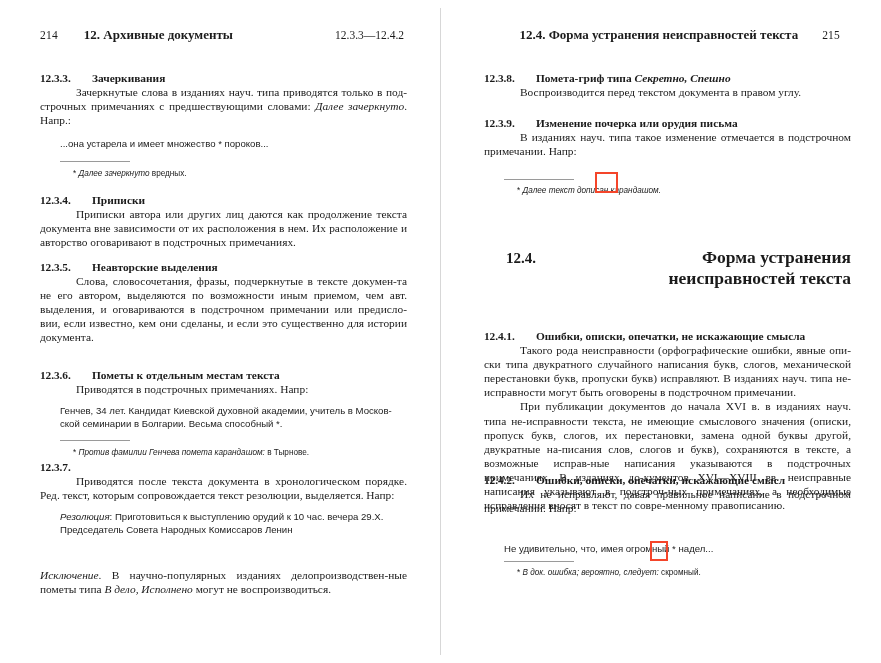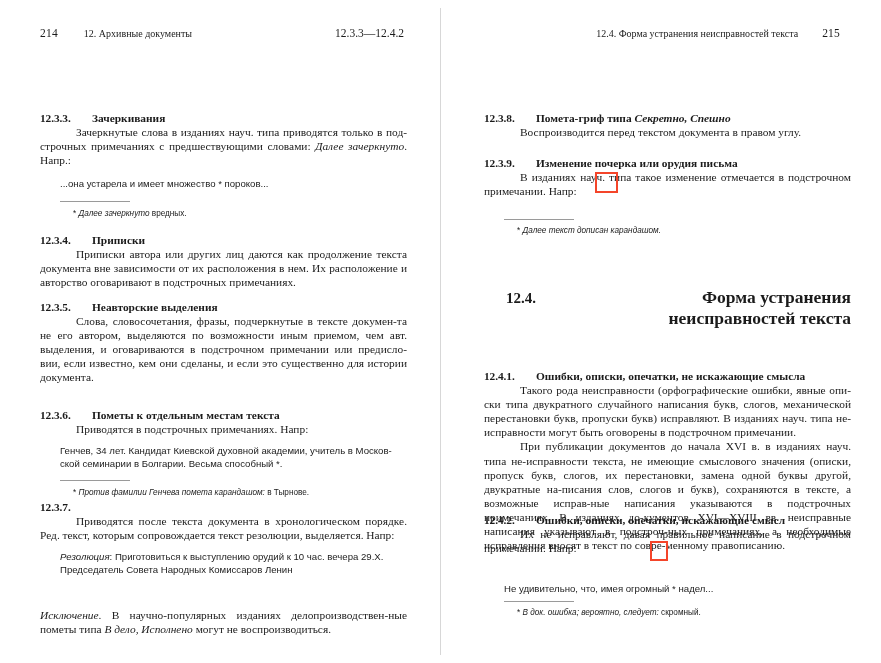--- a/index.html
+++ b/index.html
@@ -48,39 +48,39 @@
     font-size: 11.5px;
     color: #1b1b1b;
     display: flex;
     align-items: baseline;
     white-space: nowrap;
   }
   .rh-left  { left: 40px;  right: 36px; }
   .rh-right { left: 34px;  right: 40px; }
 
   .folio { font-size: 11.5px; letter-spacing: .2px; }
-  .rh-title { font-size: 10px; }
+  .rh-title { font-size: 13px; font-weight: bold; }
   .rh-range { font-size: 11.5px; margin-left: auto; }
 
   .rh-left .rh-title { margin-left: 26px; }
   .rh-right .rh-title { margin-left: auto; }
   .rh-right .folio { margin-left: 24px; }
 
   
   .col {
     position: absolute;
     top: 0;
     font-size: 11.4px;
     line-height: 14.1px;
   }
   .col-left  { left: 40px;  width: 367px; }
   .col-right { left: 484px; width: 367px; }
 
   
-  .block { position: absolute; width: 100%; margin-top: 40px; }
+  .block { position: absolute; width: 100%; }
 
   .clause-head {
     font-weight: bold;
     font-size: 11.4px;
     line-height: 14.1px;
     display: flex;
     align-items: baseline;
   }
   .clause-num { width: 52px; flex: none; letter-spacing: -.1px; }
   .clause-title { flex: 1; }

